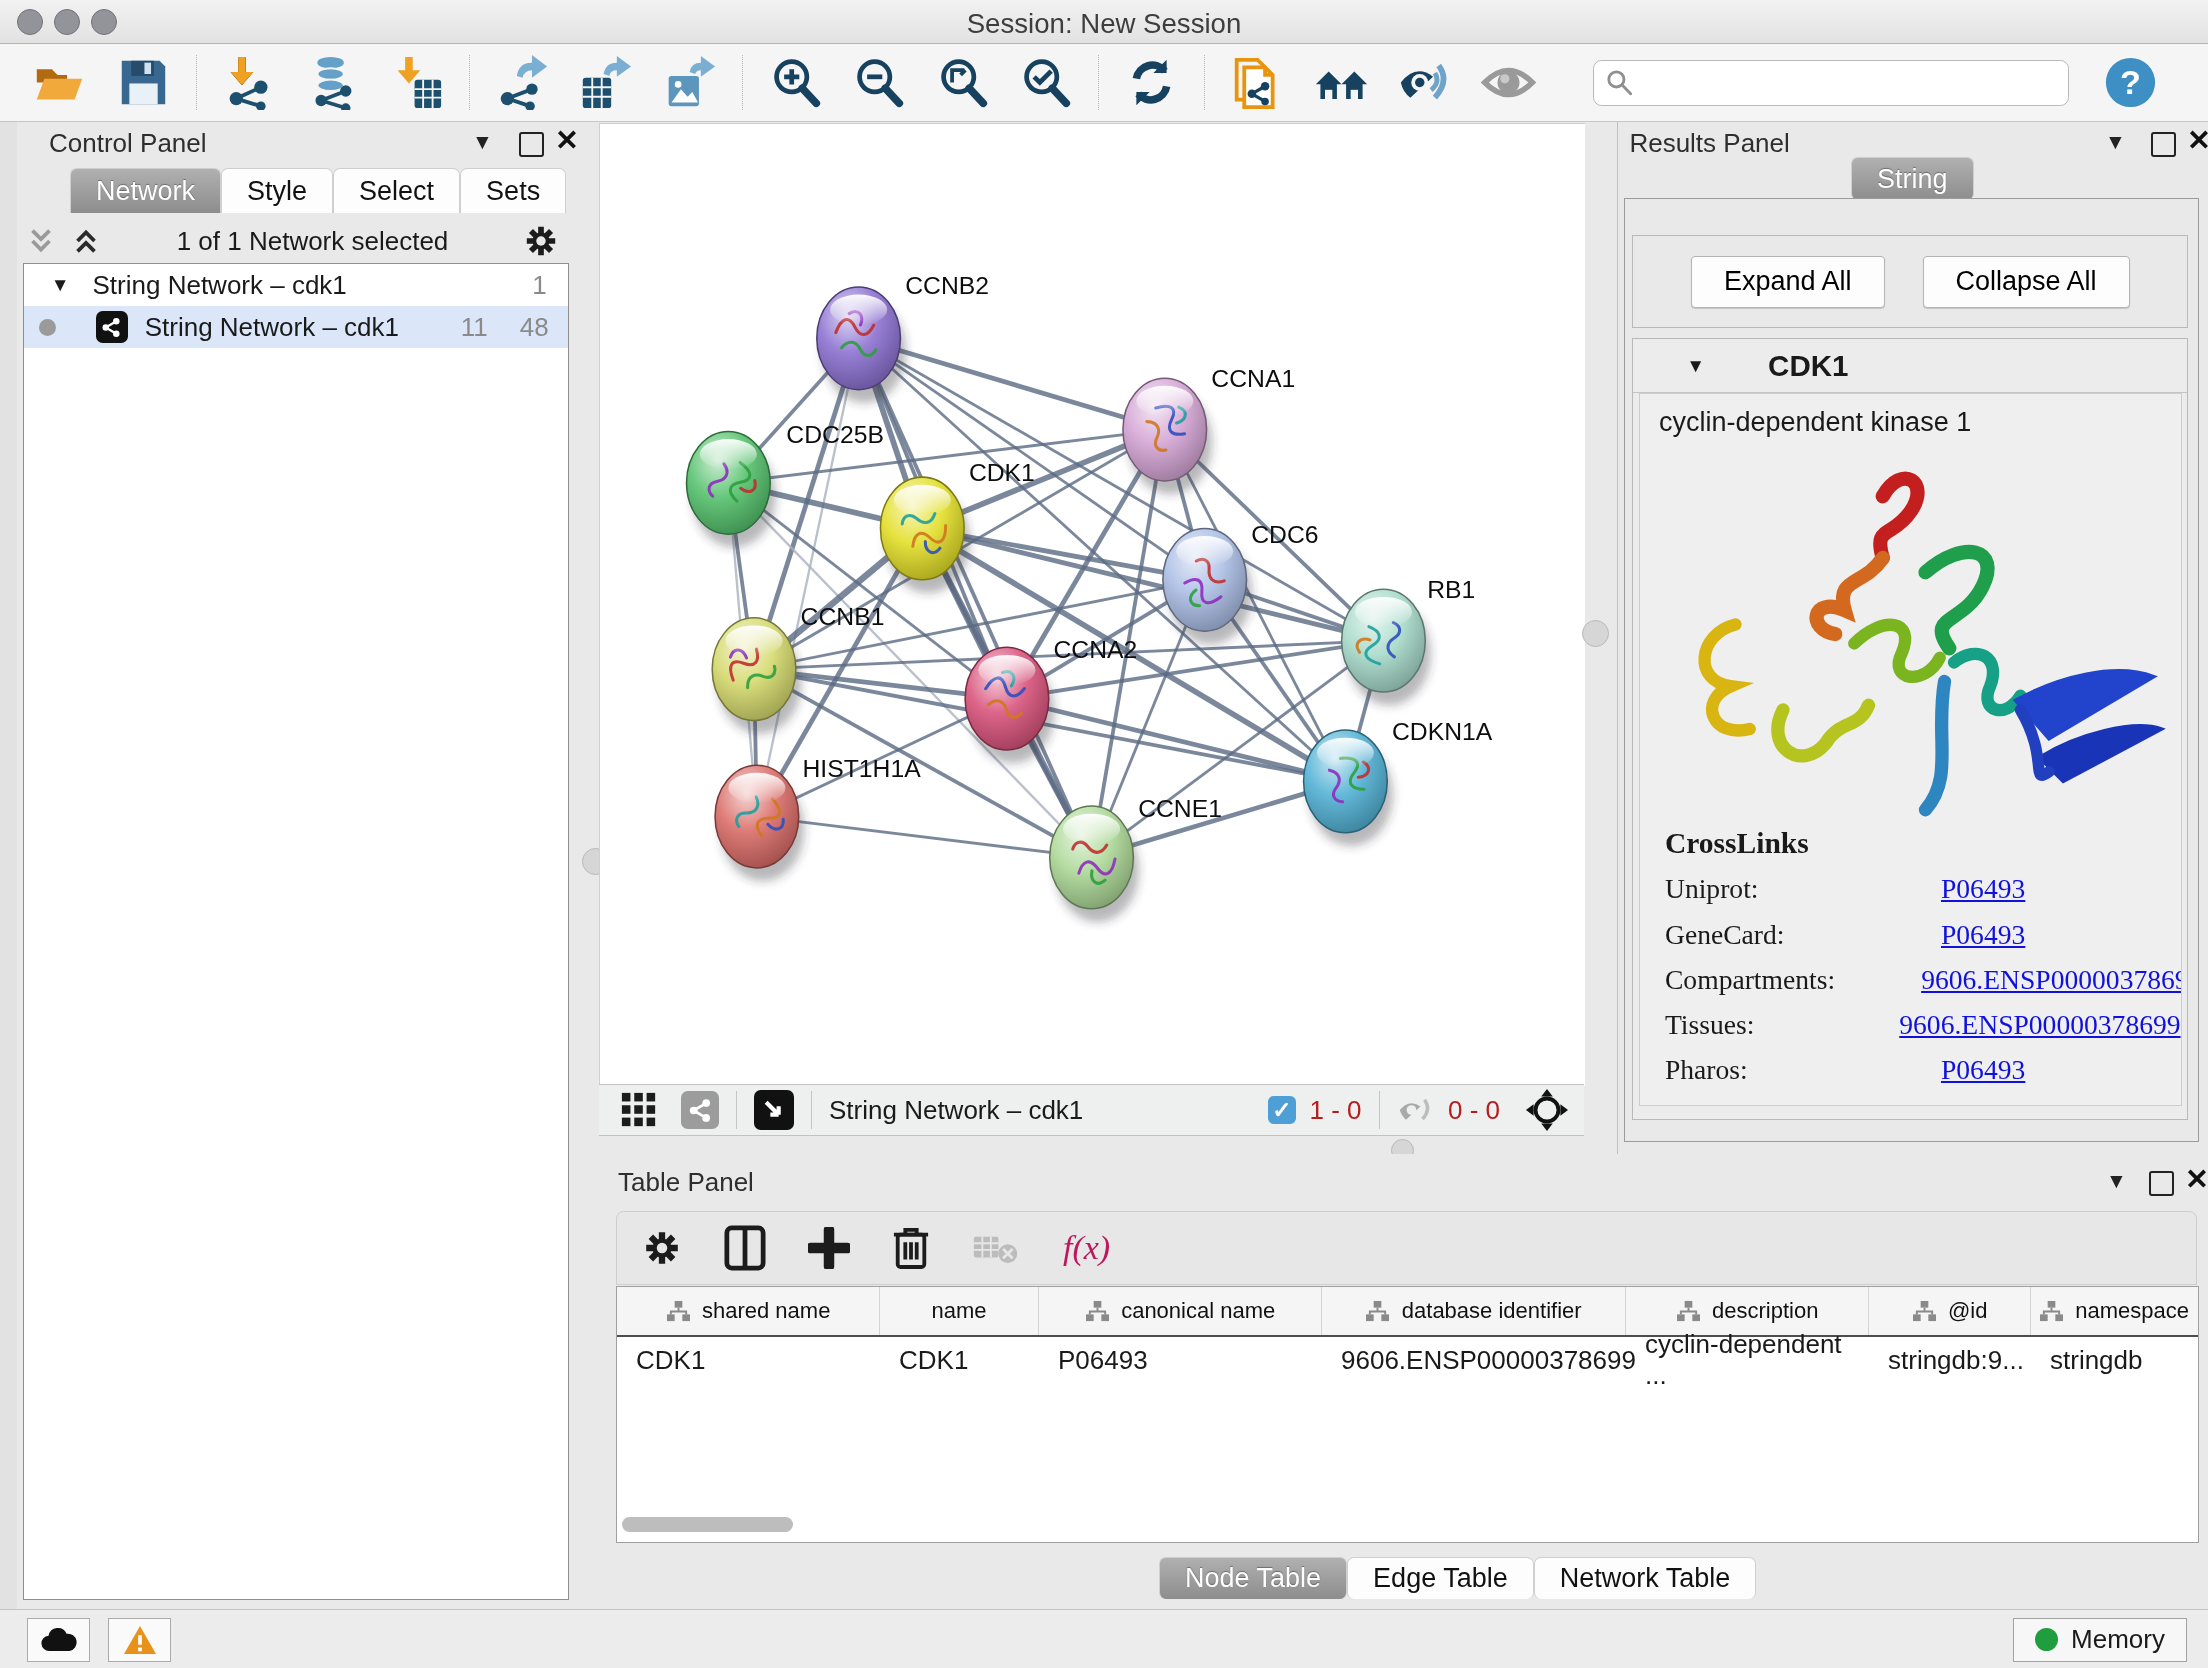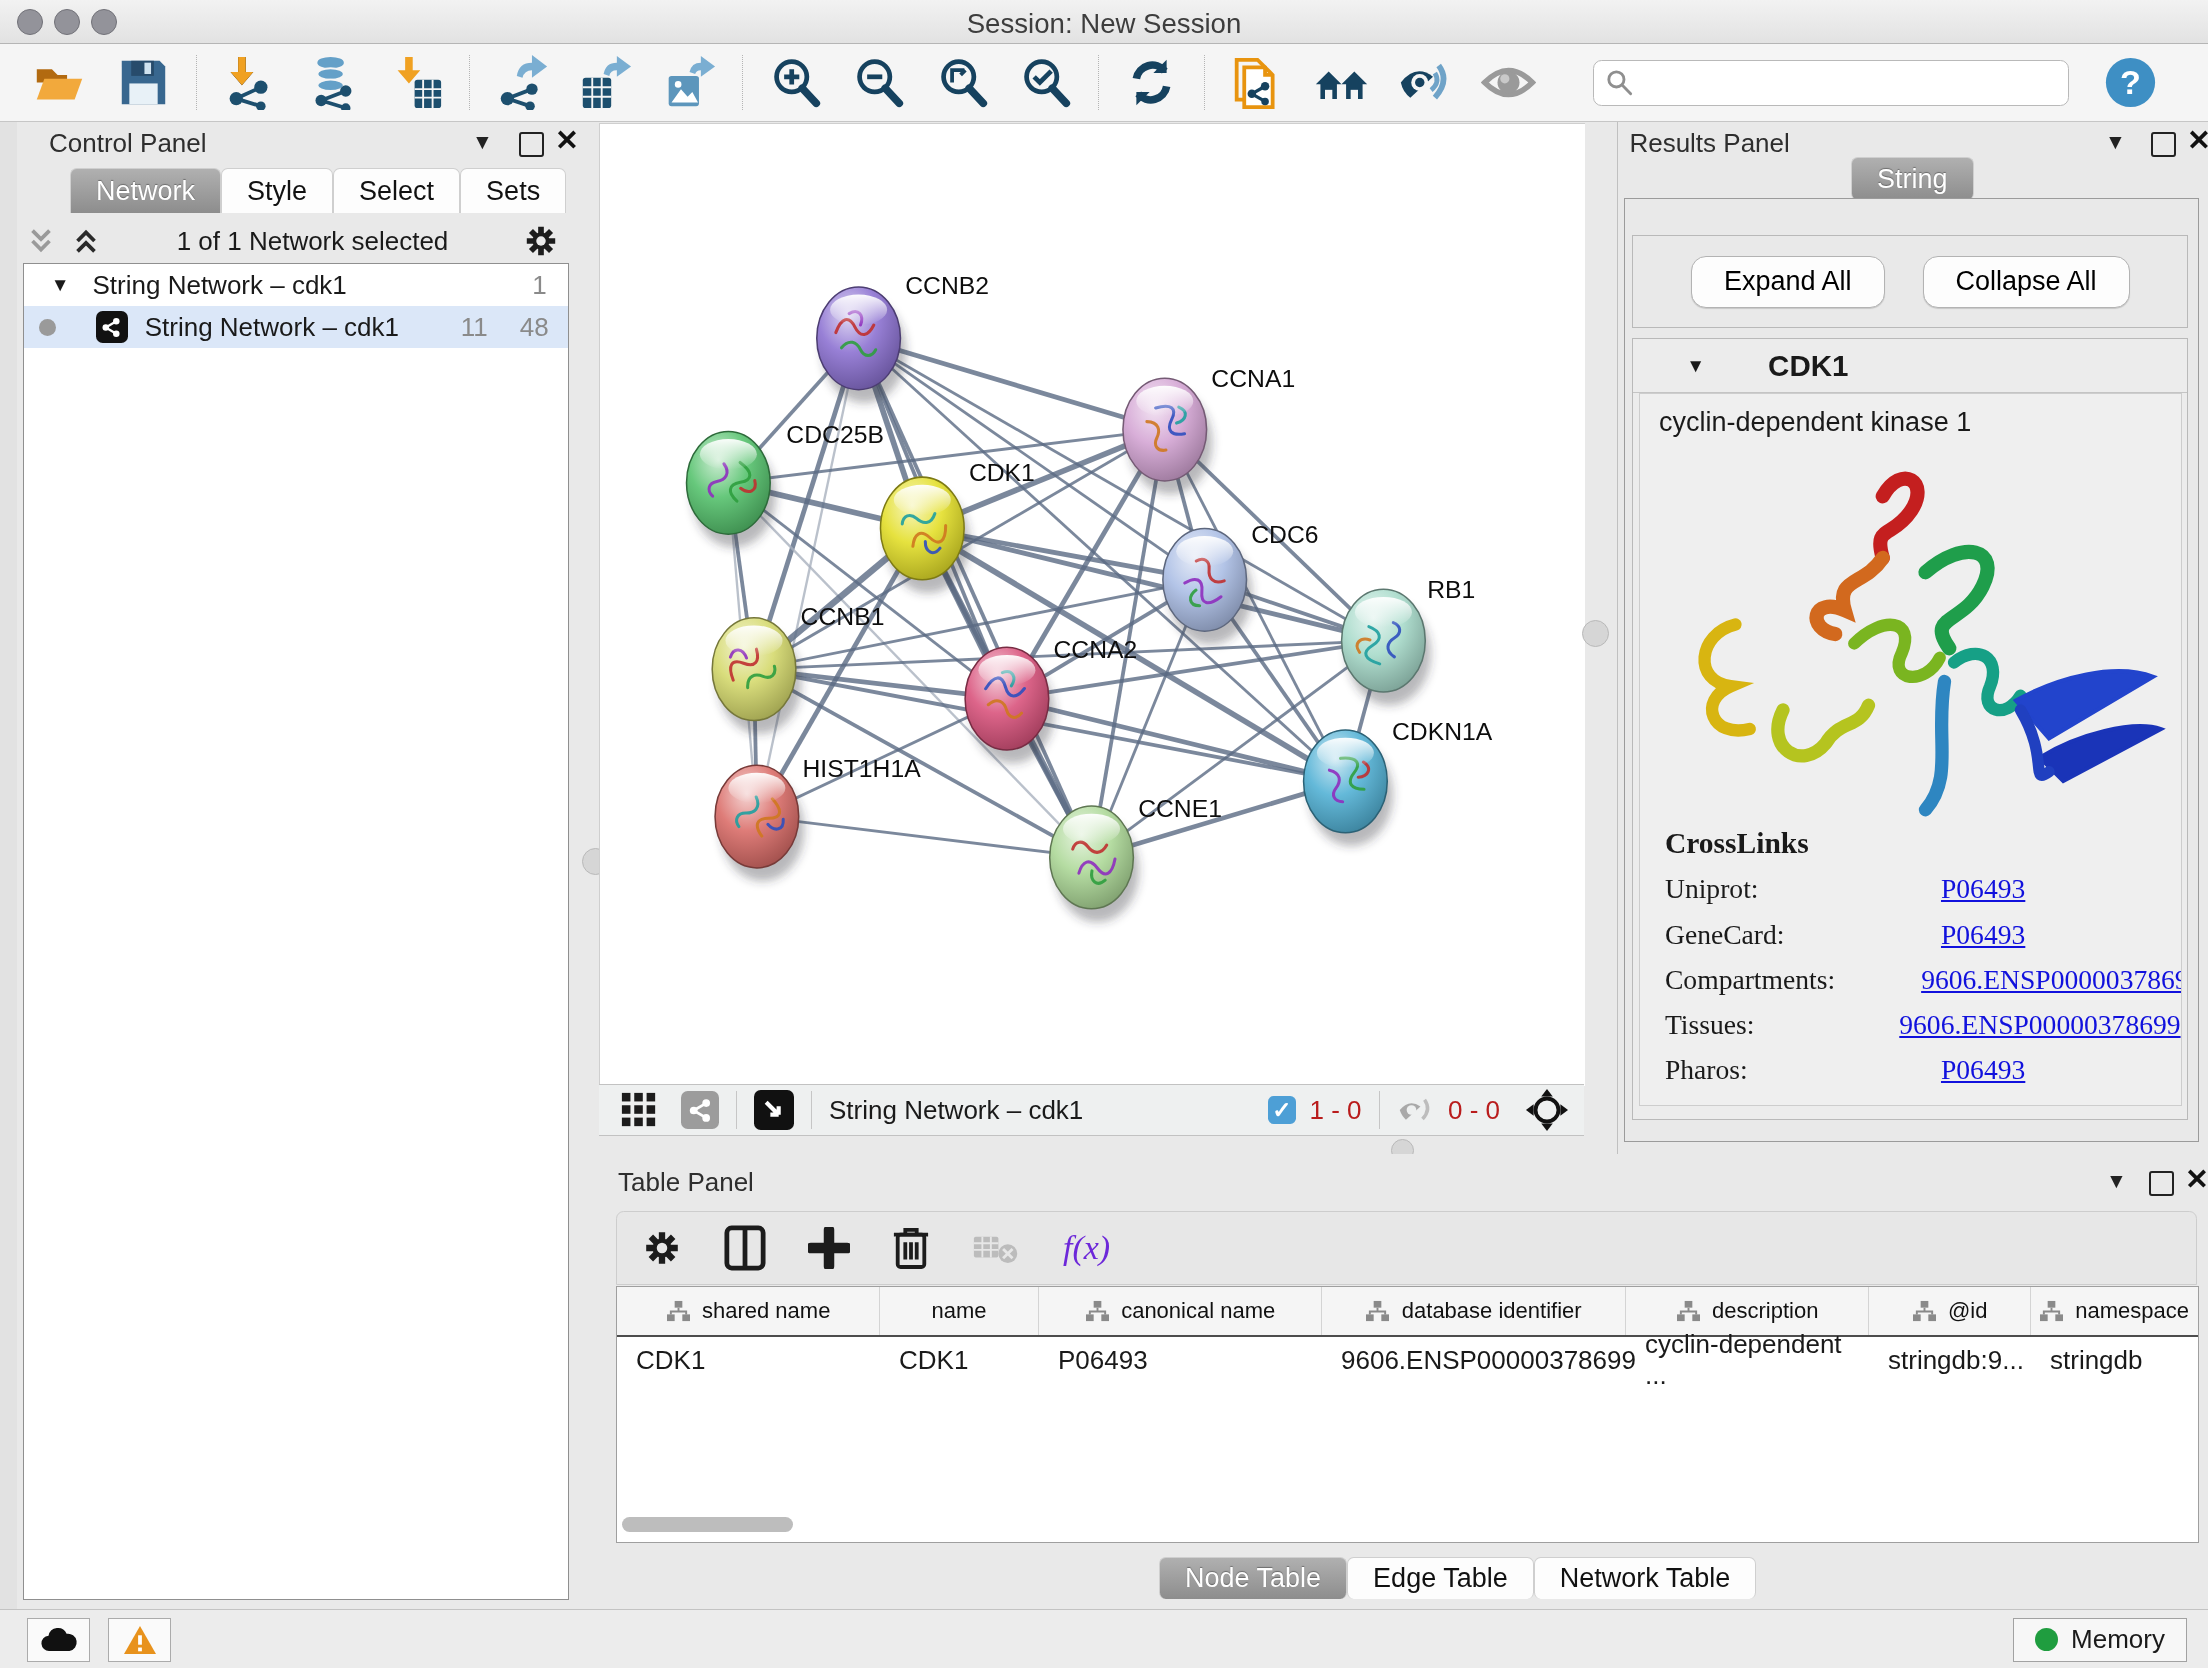--- a/index.html
+++ b/index.html
@@ -46,21 +46,21 @@
   .nt-sep{width:0;height:38px;border-left:1px solid #c6c6c6;margin:0 17px;}
   .checkbox{width:28.5px;height:28.5px;background:#4d9fd6;border-radius:5.7px;display:flex;align-items:center;justify-content:center;
     color:#fff;font-size:23px;font-weight:bold;}
   .count-text{color:#b91c1c;font-size:26px;}
   
   .splitter-dot{width:25px;height:25px;border-radius:50%;background:#d6d6d6;border:1.9px solid #b9b9b9;}
   
   #results-panel{left:1617px;top:122px;width:592px;height:1032px;background:#e9e9e9;border-left:1.9px solid #c0c0c0;}
   #rp-box{left:5.7px;top:76px;width:573px;height:942px;border:1.9px solid #9b9b9b;background:#e9e9e9;}
   #rp-btnbox{left:7.6px;top:36px;width:554px;height:91px;border:1.9px solid #b9b9b9;display:flex;align-items:center;justify-content:center;gap:38px;}
-  .rp-btn{background:#fdfdfd;border:1px solid #b3b3b3;border-radius:15px;font-size:27px;
+  .rp-btn{background:#fdfdfd;border:1px solid #b3b3b3;border-radius:4px;font-size:27px;
     padding:9.5px 32px;cursor:pointer;box-shadow:0 1px 1px rgba(0,0,0,.15);}
   #rp-gene-box{left:7.6px;top:139px;width:554px;height:780px;border:1.9px solid #b9b9b9;background:#ececec;}
   #rp-gene-header{height:53px;display:flex;align-items:center;border-bottom:1.9px solid #c4c4c4;}
   #rp-gene-inner{margin:0 5.7px;background:#efefef;border:1px solid #cdcdcd;height:711px;overflow:hidden;}
   .crosslinks{font-family:"Liberation Serif",serif;}
   .crosslinks h3{font-size:29.5px;margin:0 0 7.6px 0;}
   .cl-row{display:flex;font-size:27.6px;margin:13.3px 0;}
   .cl-label{width:190px;padding-left:25px;}
   .cl-value a{color:#1111dd;text-decoration:underline;}
   
@@ -77,21 +77,21 @@
   #tp-thumb{left:0;top:0;width:171px;height:15px;border-radius:7.6px;background:#bdbdbd;}
   #tp-tabs{left:560px;top:403px;display:flex;text-align:center;}
   
   #status-bar{left:0;top:1609px;width:2208px;height:59px;background:#ececec;border-top:1px solid #c3c3c3;}
   .sb-btn{width:61px;height:42px;background:#fafafa;border:1.9px solid #ababab;display:flex;
     align-items:center;justify-content:center;top:7.6px;cursor:pointer;}
   #memory-btn{right:21px;top:7.6px;height:42px;background:#f7f7f7;border:1.9px solid #a2a2a2;
     display:flex;align-items:center;gap:13.3px;padding:0 21px;font-size:26px;cursor:pointer;}
   #gutter{left:0;top:122px;width:17px;height:1488px;background:#e2e2e2;border-right:1px solid #cdcdcd;}
   text.node-label{font-size:26px;font-weight:500;fill:#0d0d0d;font-family:"Liberation Sans",sans-serif;}
-  .fx{font-family:"Liberation Serif",serif;font-style:italic;font-size:34px;color:#6d28d9;}
+  .fx{font-family:"Liberation Serif",serif;font-style:italic;font-size:34px;color:#be185d;}
 </style>
 </head>
 <body>
 
 <div id="titlebar" class="abs">
   <div class="traffic abs" style="left:17px"></div>
   <div class="traffic abs" style="left:54px"></div>
   <div class="traffic abs" style="left:91px"></div>
   <div id="win-title" class="abs">Session: New Session</div>
 </div>

